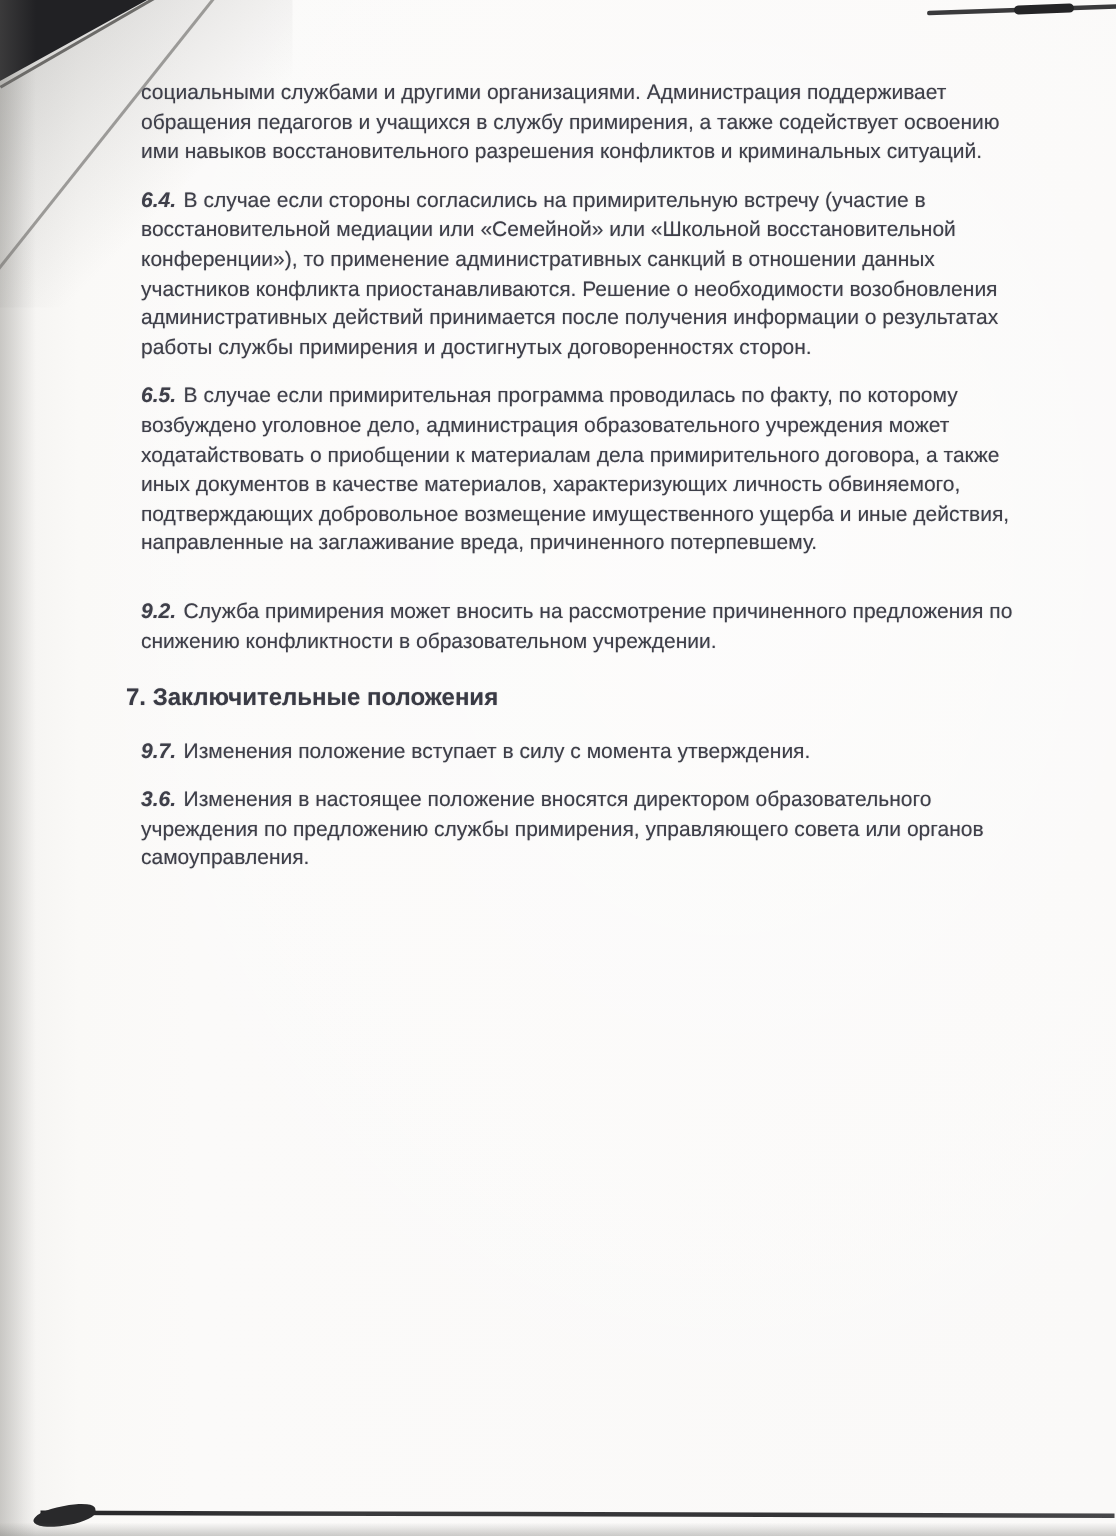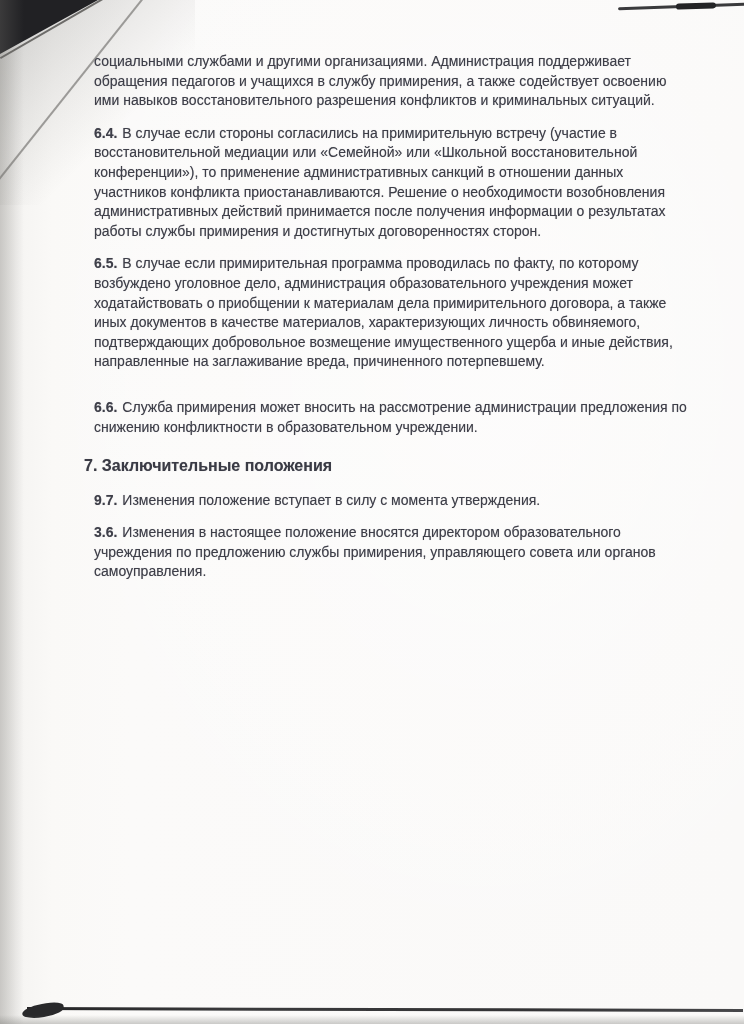--- a/index.html
+++ b/index.html
@@ -19,21 +19,21 @@
   }
   .content {
     position: absolute;
     left: 84px; top: 52px; width: 614px;
     color: #3e3f49;
     font-size: 14px;
     line-height: 19.6px;
     text-shadow: 0 0 0.7px rgba(62,63,73,0.45);
   }
   .para { margin: 0 10px 13px; }
-  .num { font-weight: bold; margin-right: 5px; }
+  .num { font-weight: bold; margin-right: 5px; font-style: italic; }
   .heading { font-size: 16px; font-weight: bold; margin: 19px 0 15px; color: #3a3b45; }
   .mt-lg { margin-top: 26px; }
 
   .artifact { position: absolute; pointer-events: none; }
   .corner-shade {
     top: 0; left: 0; width: 195px; height: 205px;
     background: linear-gradient(135deg, rgba(110,110,108,0.30) 0%, rgba(110,110,108,0.12) 35%, rgba(110,110,108,0) 62%);
   }
   .crease-1 {
     top: 0; left: 0; width: 236px; height: 2px;
@@ -101,21 +101,21 @@
   <div class="artifact bottom-shade"></div>
 
   <div class="content">
 
     <p class="para"><span>социальными службами и другими организациями. Администрация поддерживает обращения педагогов и учащихся в службу примирения, а также содействует освоению ими навыков восстановительного разрешения конфликтов и криминальных ситуаций.</span></p>
 
     <p class="para"><span class="num">6.4.</span><span>В случае если стороны согласились на примирительную встречу (участие в восстановительной медиации или «Семейной» или «Школьной восстановительной конференции»), то применение административных санкций в отношении данных участников конфликта приостанавливаются. Решение о необходимости возобновления административных действий принимается после получения информации о результатах работы службы примирения и достигнутых договоренностях сторон.</span></p>
 
     <p class="para"><span class="num">6.5.</span><span>В случае если примирительная программа проводилась по факту, по которому возбуждено уголовное дело, администрация образовательного учреждения может ходатайствовать о приобщении к материалам дела примирительного договора, а также иных документов в качестве материалов, характеризующих личность обвиняемого, подтверждающих добровольное возмещение имущественного ущерба и иные действия, направленные на заглаживание вреда, причиненного потерпевшему.</span></p>
 
-    <p class="para mt-lg"><span class="num">6.6.</span><span>Служба примирения может вносить на рассмотрение администрации предложения по снижению конфликтности в образовательном учреждении.</span></p>
+    <p class="para mt-lg"><span class="num">9.2.</span><span>Служба примирения может вносить на рассмотрение причиненного предложения по снижению конфликтности в образовательном учреждении.</span></p>
 
     <h2 class="heading">7. Заключительные положения</h2>
 
     <p class="para"><span class="num">9.7.</span><span>Изменения положение вступает в силу с момента утверждения.</span></p>
 
     <p class="para"><span class="num">3.6.</span><span>Изменения в настоящее положение вносятся директором образовательного учреждения по предложению службы примирения, управляющего совета или органов самоуправления.</span></p>
 
 
   </div>
 </div>

